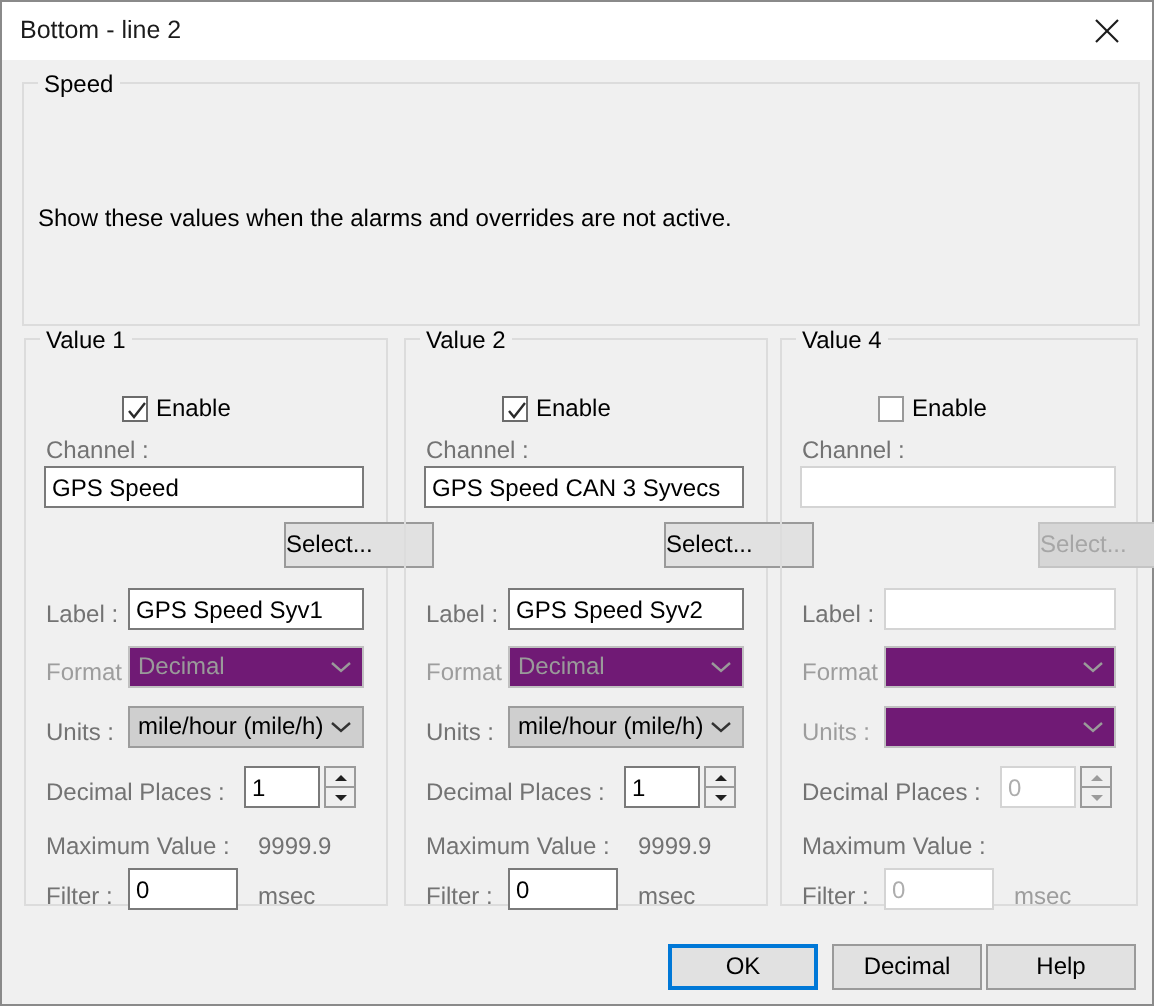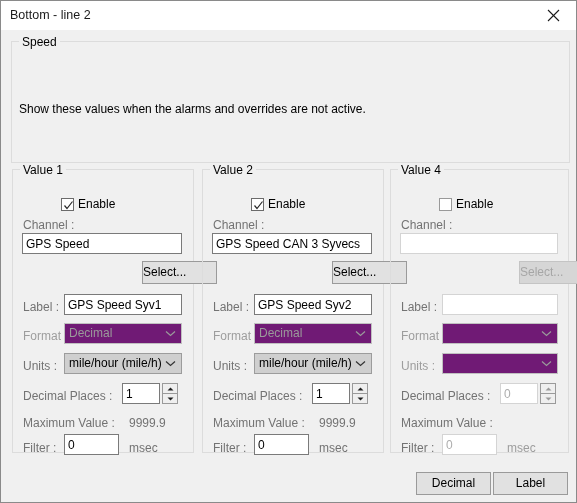--- a/index.html
+++ b/index.html
@@ -391,16 +391,17 @@
           <polygon points="0.5,0.5 6.5,0.5 3.5,3.5" fill="#9b9b9b"></polygon>
         </svg>
     </div>
   </div>
   <div class="lbl" style="left:400px; top:415px;">Maximum Value :</div>
   <div class="lbl" style="left:506px; top:415px;"></div>
   <div class="lbl" style="left:400px; top:440px;">Filter :</div>
   <input class="txt" style="left: 441px; top: 433px; width: 55px;" disabled="" value="0">
   <div class="lbl disabled" style="left:506px; top:440px;">msec</div>
 
+  <button class="footer-btn" id="ok-button">OK</button>
   <button class="footer-btn" id="cancel-button">Decimal</button>
-  <button class="footer-btn" id="help-button">Label</button>
+  <button class="footer-btn" id="help-button">Help</button>
 
 </div>
 
 </body></html>

